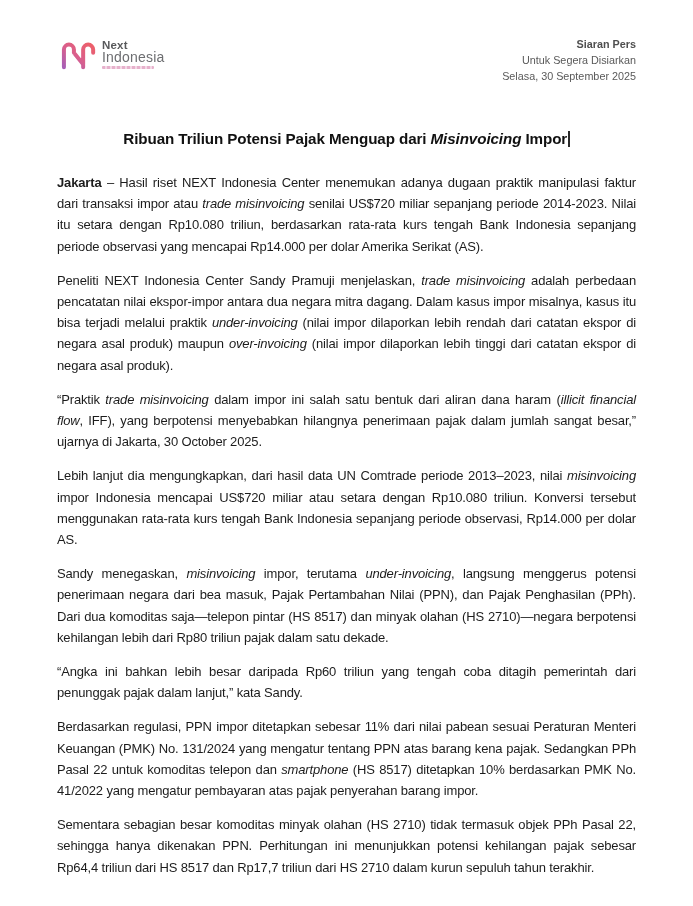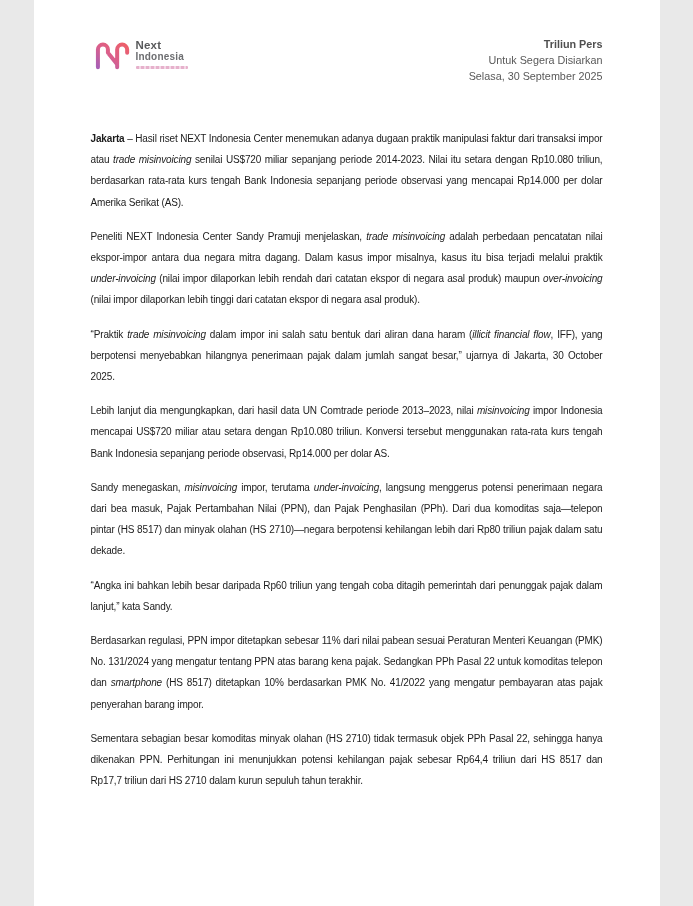--- a/index.html
+++ b/index.html
@@ -1,20 +1,20 @@
 <!DOCTYPE html>
 <html><head>
 <meta charset="utf-8">
 <style>
   * { margin: 0; padding: 0; box-sizing: border-box; }
   html, body { background: #e9e9e9; }
   body { font-family: "Liberation Sans", sans-serif; }
   .page {
     position: relative;
-    width: 626px;
+    width: 693px;
     height: 906px;
     margin: 0 auto;
     background: #ffffff;
     padding: 36px 57px 2px 57px;
     overflow: hidden;
   }
   
   .header {
     display: flex;
     justify-content: space-between;
@@ -22,21 +22,21 @@
     margin-bottom: 44px;
   }
   .logo { display: flex; align-items: flex-start; }
   .logo-mark { display: block; margin-top: 1px; }
   .logo-text { margin-left: 5px; padding-top: 3px; }
   .logo-next {
     font-size: 11.5px; font-weight: 700; color: #58595b;
     line-height: 12px; letter-spacing: 0.2px;
   }
   .logo-indonesia {
-    font-size: 10px; font-weight: 700; color: #6d6e71;
+    font-size: 14px; font-weight: 400; color: #6d6e71;
     line-height: 12px; letter-spacing: 0.2px;
   }
   .logo-tagline {
     margin-top: 3px; width: 52px; height: 3px; border-radius: 1px;
     background: repeating-linear-gradient(90deg, #e3a8c6 0 3px, #f3d4e3 3px 5px);
     opacity: 0.9;
   }
   .press-meta { text-align: right; color: #595959; font-size: 10.8px; line-height: 16px; }
   .press-meta .b1 { font-weight: 700; color: #4f4f4f; }
   
@@ -53,21 +53,21 @@
   .caret {
     display: inline-block;
     width: 1.5px; height: 16px;
     background: #2a2a2a;
     vertical-align: -3px;
     margin-left: 1px;
   }
   
   .doc-body { color: #1c1c1c; }
   .para {
-    font-size: 10px;
+    font-size: 13px;
     line-height: 21.2px;
     letter-spacing: -0.15px;
     text-align: justify;
     margin-bottom: 13px;
     color: #1c1c1c;
   }
   .para .i { font-style: italic; }
   .para .b { font-weight: 700; }
 </style>
 </head>
@@ -87,26 +87,27 @@
         </defs>
         <path d="M9 38 V15 a6.5 6.5 0 0 1 13 0 v4 M22 19 l12 15 M34 38 V15 a6.5 6.5 0 0 1 13 0 v4" fill="none" stroke="url(#lg)" stroke-width="5.2" stroke-linecap="round" stroke-linejoin="round"></path>
       </svg>
       <div class="logo-text">
         <div class="logo-next">Next</div>
         <div class="logo-indonesia">Indonesia</div>
         <div class="logo-tagline"></div>
       </div>
     </div>
     <div class="press-meta">
-      <div class="b1">Triliun Pers</div>
+      <div class="b1">Siaran Pers</div>
       <div>Untuk Segera Disiarkan</div>
       <div>Selasa, 30 September 2025</div>
     </div>
   </div>
 
+  <h1 class="title"><span>Ribuan Triliun Potensi Pajak Menguap dari </span><span class="i">Misinvoicing</span><span> Impor</span><span class="caret"></span></h1>
 
   <div class="doc-body">
       <p class="para"><span class="b">Jakarta</span><span> – Hasil riset NEXT Indonesia Center menemukan adanya dugaan praktik manipulasi faktur dari transaksi impor atau </span><span class="i">trade misinvoicing</span><span> senilai US$720 miliar sepanjang periode 2014-2023. Nilai itu setara dengan Rp10.080 triliun, berdasarkan rata-rata kurs tengah Bank Indonesia sepanjang periode observasi yang mencapai Rp14.000 per dolar Amerika Serikat (AS).</span></p>
       <p class="para"><span>Peneliti NEXT Indonesia Center Sandy Pramuji menjelaskan, </span><span class="i">trade misinvoicing</span><span> adalah perbedaan pencatatan nilai ekspor-impor antara dua negara mitra dagang. Dalam kasus impor misalnya, kasus itu bisa terjadi melalui praktik </span><span class="i">under-invoicing</span><span> (nilai impor dilaporkan lebih rendah dari catatan ekspor di negara asal produk) maupun </span><span class="i">over-invoicing</span><span> (nilai impor dilaporkan lebih tinggi dari catatan ekspor di negara asal produk).</span></p>
       <p class="para"><span>“Praktik </span><span class="i">trade misinvoicing</span><span> dalam impor ini salah satu bentuk dari aliran dana haram (</span><span class="i">illicit financial flow</span><span>, IFF), yang berpotensi menyebabkan hilangnya penerimaan pajak dalam jumlah sangat besar,” ujarnya di Jakarta, 30 October 2025.</span></p>
       <p class="para"><span>Lebih lanjut dia mengungkapkan, dari hasil data UN Comtrade periode 2013–2023, nilai </span><span class="i">misinvoicing</span><span> impor Indonesia mencapai US$720 miliar atau setara dengan Rp10.080 triliun. Konversi tersebut menggunakan rata-rata kurs tengah Bank Indonesia sepanjang periode observasi, Rp14.000 per dolar AS.</span></p>
       <p class="para"><span>Sandy menegaskan, </span><span class="i">misinvoicing</span><span> impor, terutama </span><span class="i">under-invoicing</span><span>, langsung menggerus potensi penerimaan negara dari bea masuk, Pajak Pertambahan Nilai (PPN), dan Pajak Penghasilan (PPh). Dari dua komoditas saja—telepon pintar (HS 8517) dan minyak olahan (HS 2710)—negara berpotensi kehilangan lebih dari Rp80 triliun pajak dalam satu dekade.</span></p>
       <p class="para"><span>“Angka ini bahkan lebih besar daripada Rp60 triliun yang tengah coba ditagih pemerintah dari penunggak pajak dalam lanjut,” kata Sandy.</span></p>
       <p class="para"><span>Berdasarkan regulasi, PPN impor ditetapkan sebesar 11% dari nilai pabean sesuai Peraturan Menteri Keuangan (PMK) No. 131/2024 yang mengatur tentang PPN atas barang kena pajak. Sedangkan PPh Pasal 22 untuk komoditas telepon dan </span><span class="i">smartphone</span><span> (HS 8517) ditetapkan 10% berdasarkan PMK No. 41/2022 yang mengatur pembayaran atas pajak penyerahan barang impor.</span></p>
       <p class="para"><span>Sementara sebagian besar komoditas minyak olahan (HS 2710) tidak termasuk objek PPh Pasal 22, sehingga hanya dikenakan PPN. Perhitungan ini menunjukkan potensi kehilangan pajak sebesar Rp64,4 triliun dari HS 8517 dan Rp17,7 triliun dari HS 2710 dalam kurun sepuluh tahun terakhir.</span></p>

